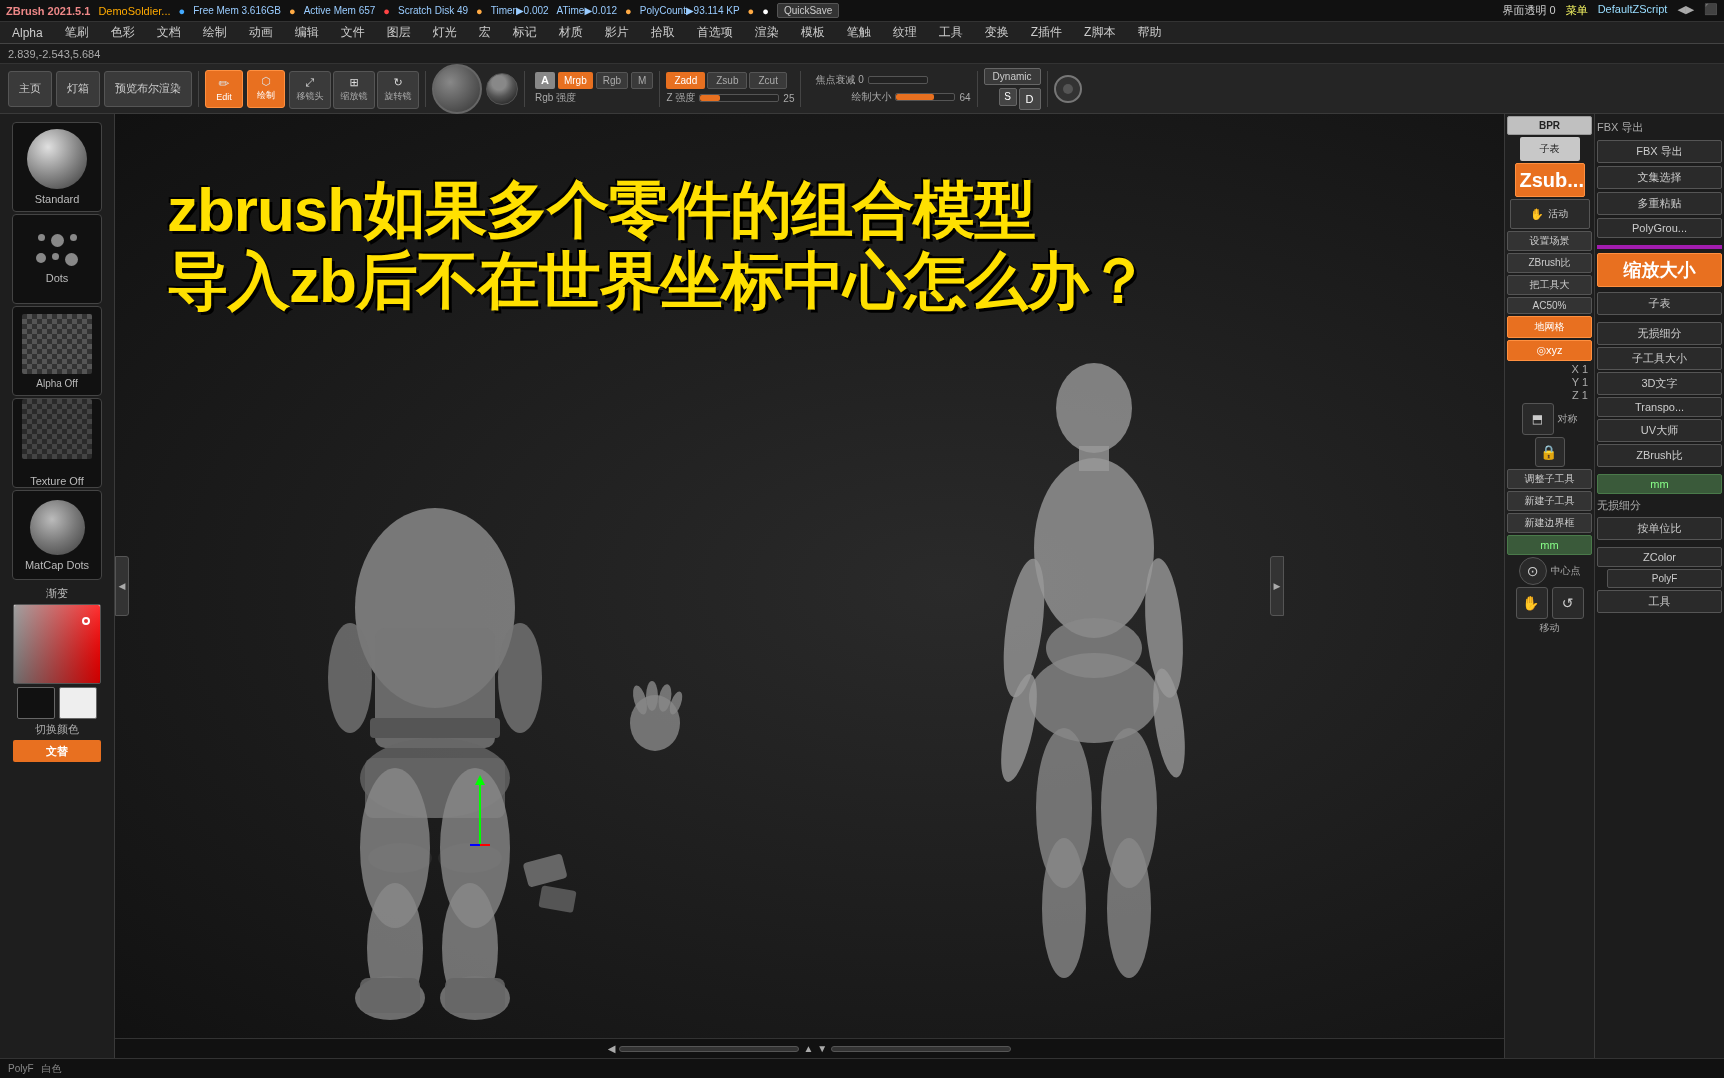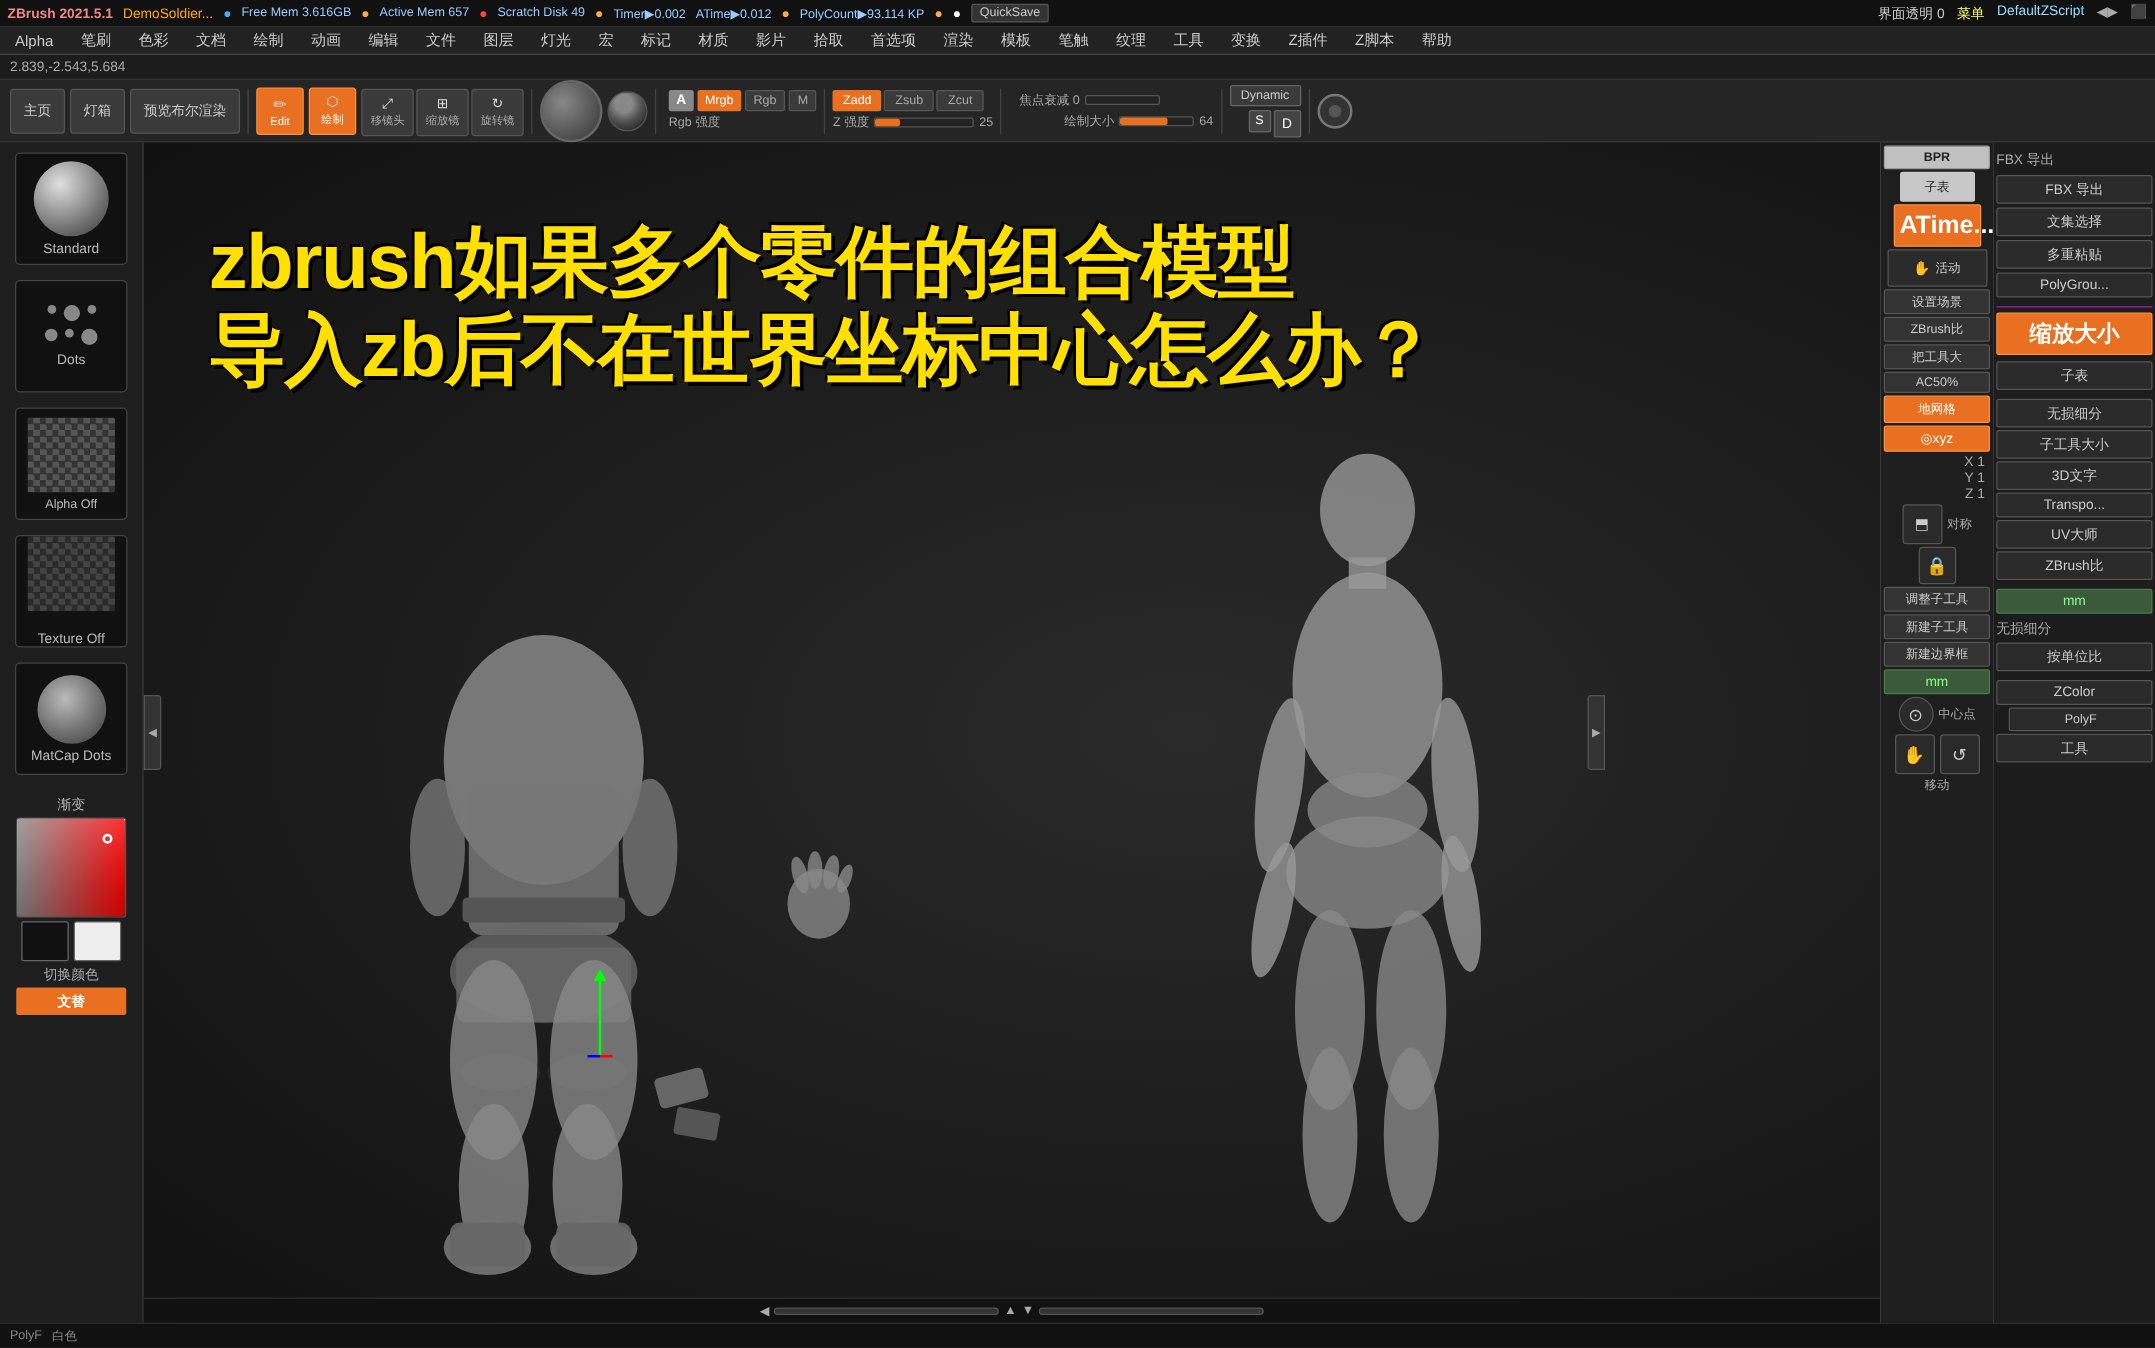--- a/index.html
+++ b/index.html
@@ -269,21 +269,21 @@
 
     
     #left-panel {
       width: 115px;
       background: #1e1e1e;
       border-right: 1px solid #3a3a3a;
       display: flex;
       flex-direction: column;
       align-items: center;
       padding: 8px 4px;
-      gap: 12px;
+      gap: 2px;
       flex-shrink: 0;
     }
 
     .brush-thumb {
       width: 90px;
       height: 90px;
       background: #111;
       border: 1px solid #444;
       border-radius: 4px;
       display: flex;
@@ -1109,21 +1109,21 @@
     </div>
   </div>
 
   <div id="right-panel">
     <button class="bpr-btn">BPR</button>
     <div style="width:60px;height:24px;background:#c8c8c8;display:flex;align-items:center;justify-content:center;font-size:10px;color:#222;cursor:pointer;border-radius:2px;">
       <span>子表</span>
     </div>
 
     <div style="width:70px;">
-      <div class="scale-btn">ATime...</div>
+      <div class="scale-btn">Zsub...</div>
     </div>
 
     <div class="rp-icon-btn">
       <span>✋</span>
       <span style="font-size:10px;">活动</span>
     </div>
 
     <button class="rp-btn sm">设置场景</button>
 
     <button class="rp-btn sm">ZBrush比</button>
@@ -1173,21 +1173,21 @@
     <span style="font-size:10px;color:#aaa;text-align:center;">移动</span>
   </div>
 
   <div id="far-right-panel">
     <span class="frp-label">FBX 导出</span>
     <button class="frp-btn">FBX 导出</button>
     <button class="frp-btn">文集选择</button>
     <button class="frp-btn">多重粘贴</button>
     <button class="frp-btn">PolyGrou...</button>
 
-    <div style="margin-top:4px;border-top:1px solid #a21caf;padding-top:4px;">
+    <div style="margin-top:4px;border-top:4px solid #a21caf;padding-top:4px;">
       <button class="frp-btn" style="background:#e87020;border-color:#ff9040;color:#fff;font-size:18px;font-weight:bold;padding:4px;">缩放大小</button>
     </div>
 
     <button class="frp-btn" style="margin-top:2px;">子表</button>
 
     <div style="margin-top:4px;">
       <button class="frp-btn">无损细分</button>
       <button class="frp-btn" style="margin-top:2px;">子工具大小</button>
       <button class="frp-btn" style="margin-top:2px;">3D文字</button>
       <button class="frp-btn" style="margin-top:2px;">Transpo...</button>

